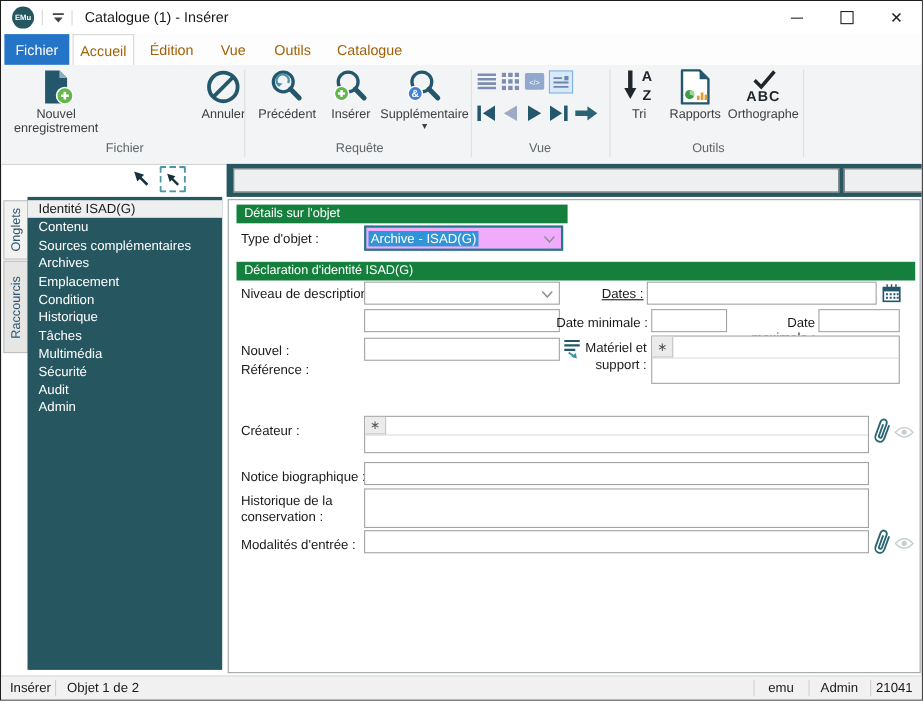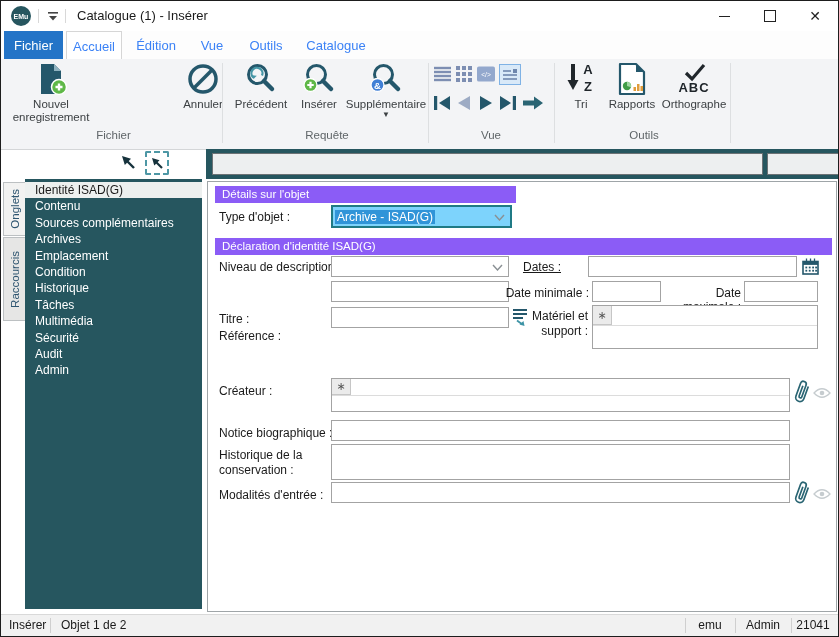--- a/index.html
+++ b/index.html
@@ -12,21 +12,21 @@
   .logo{position:absolute;left:10px;top:5px;width:20px;height:20px;border-radius:50%;background:#26565f;
         color:#fff;font-size:7px;display:flex;align-items:center;justify-content:center;font-weight:bold;}
   .tsep{position:absolute;top:8px;width:1px;height:14px;background:#d8d8d8;}
   .title-text{position:absolute;left:76px;top:7px;font-size:13px;color:#1a1a1a;}
   .winbtn{position:absolute;top:0;width:45px;height:30px;display:flex;align-items:center;justify-content:center;color:#222;}
   .maxbox{width:10px;height:10px;border:1px solid #222;}
   .minline{width:11px;height:0;border-top:1px solid #222;}
 
   
   .tabrow{position:absolute;left:0;top:30px;width:837px;height:28px;background:#fdfdfd;}
-  .rtab{position:absolute;top:0;height:28px;display:flex;align-items:center;justify-content:center;font-size:13px;color:#3b82f6;}
+  .rtab{position:absolute;top:0;height:28px;display:flex;align-items:center;justify-content:center;font-size:13px;color:#a16207;}
   .rtab.file{background:#2474c7;color:#ffffff;}
   .rtab.active{background:#ffffff;border:1px solid #d6d6d6;border-bottom:none;}
   .helpbtn{position:absolute;left:815px;top:37px;width:16px;height:16px;border-radius:50%;background:#2474c7;color:#fff;
            font-size:11px;font-weight:bold;display:flex;align-items:center;justify-content:center;}
 
   
   .ribbon{position:absolute;left:0;top:58px;width:837px;height:90px;background:#f3f4f6;border-bottom:1px solid #d4d6d8;}
   .gsep{position:absolute;top:4px;width:1px;height:80px;background:#dddfe1;}
   .rbtn{position:absolute;top:3px;text-align:center;color:#3c4043;font-size:11.5px;line-height:13px;cursor:default;}
   .rbtn .ric{height:36px;display:flex;align-items:flex-start;justify-content:center;}
@@ -42,25 +42,25 @@
 
   
   .vtab{position:absolute;left:2px;width:21px;border:1px solid #bcc0c2;display:flex;align-items:center;justify-content:center;}
   .vtab span{writing-mode:vertical-rl;transform:rotate(180deg);font-size:11.5px;color:#2e5570;}
   .sidepanel{position:absolute;left:24px;top:178px;width:177px;height:430px;background:#26565f;padding-top:3px;box-sizing:border-box;}
   .sitem{height:16.4px;line-height:16.4px;padding-left:10px;color:#ffffff;font-size:12px;white-space:nowrap;overflow:hidden;}
   .sitem.sel{background:#edf0ef;color:#1a1a1a;}
 
   
   .form{position:absolute;left:206px;top:180px;width:630px;height:431px;background:#ffffff;border:1px solid #9fa5a8;box-sizing:border-box;}
-  .shead{position:absolute;height:17px;background:#8b5cf6;color:#ffffff;font-size:11.5px;line-height:17px;padding-left:7px;box-sizing:border-box;}
+  .shead{position:absolute;height:17px;background:#15803d;color:#ffffff;font-size:11.5px;line-height:17px;padding-left:7px;box-sizing:border-box;}
   .flabel{position:absolute;font-size:12px;color:#1a1a1a;}
   .field{position:absolute;border:1px solid #a3a3a3;background:#fff;box-sizing:border-box;font-size:12px;
          font-family:"Liberation Sans",sans-serif;padding:0 3px;outline:none;}
-  .combo{position:absolute;border:2px solid #1f7a85;background:#7dd3fc;box-sizing:border-box;display:flex;align-items:center;}
+  .combo{position:absolute;border:2px solid #1f7a85;background:#f0abfc;box-sizing:border-box;display:flex;align-items:center;}
   .combo .selval{background:#3094d8;color:#fff;font-size:12px;padding:0 2px;margin-left:2px;white-space:nowrap;}
   .combo .chev, .ddown .chev{margin-left:auto;margin-right:5px;}
   .ddown{position:absolute;border:1px solid #a3a3a3;background:#fff;box-sizing:border-box;display:flex;align-items:center;}
   .grid{position:absolute;border:1px solid #a3a3a3;background:#fff;box-sizing:border-box;}
   .gridhead{position:absolute;left:0;top:0;width:18px;height:18px;background:#ebebeb;border-right:1px solid #c6c6c6;
             border-bottom:1px solid #c6c6c6;display:flex;align-items:center;justify-content:center;color:#555;font-size:11px;}
   .gridline{position:absolute;left:0;width:100%;height:0;border-top:1px solid #dcdcdc;}
 
   
   .statusbar{position:absolute;left:0;top:613px;width:837px;height:22px;background:#f1f1f1;border-top:1px solid #d9d9d9;box-sizing:border-box;}
@@ -355,21 +355,21 @@
   <div class="shead" style="left:214px;top:237px;width:617px;">Déclaration d'identité ISAD(G)</div>
 
   <div class="flabel" style="left:218px;top:259px;">Niveau de description :</div>
   <div class="ddown" style="left:330px;top:255px;width:178px;height:21px;">
     <span class="chev">
       <svg width="11" height="7" viewBox="0 0 11 7">
           <polyline points="1,1 5.5,6 10,1" fill="none" stroke="#8a9094" stroke-width="1.4"></polyline>
         </svg>
     </span>
   </div>
-  <div class="flabel" style="left:476px;top:259px;width:84px;text-align:right;text-decoration:underline;">Dates :</div>
+  <div class="flabel" style="left:500px;top:259px;width:84px;text-align:right;text-decoration:underline;">Dates :</div>
   <input class="field" style="left: 587px; top: 255px; width: 209px; height: 21px;">
   <div class="abs" style="left:801px;top:257px;">
     <svg width="17" height="17" viewBox="0 0 17 17">
       <rect x="1" y="3.5" width="15" height="12.5" fill="#ffffff" stroke="#24576b" stroke-width="1.6"></rect>
       <rect x="1" y="3.5" width="15" height="3.4" fill="#24576b"></rect>
       <g stroke="#24576b" stroke-width="1.3">
           <line x1="4.5" y1="0.5" x2="4.5" y2="4"></line>
           <line x1="8.5" y1="0.5" x2="8.5" y2="4"></line>
           <line x1="12.5" y1="0.5" x2="12.5" y2="4"></line>
         </g>
@@ -386,21 +386,21 @@
     </svg>
   </div>
 
   <div class="flabel" style="left:218px;top:285px;margin-top:43px;">Référence :</div>
   <input class="field" style="left: 330px; top: 280px; width: 178px; height: 21px;">
   <div class="flabel" style="left:500px;top:285px;width:88px;text-align:right;">Date minimale :</div>
   <input class="field" style="left: 591px; top: 280px; width: 69px; height: 21px;">
   <div class="flabel" style="left:660px;top:285px;width:80px;text-align:right;">Date maximale :</div>
   <input class="field" style="left: 743px; top: 280px; width: 74px; height: 21px;">
 
-  <div class="flabel" style="left:218px;top:311px;">Titre :</div>
+  <div class="flabel" style="left:218px;top:311px;">Nouvel :</div>
   <input class="field" style="left: 330px; top: 306px; width: 178px; height: 21px;">
   <div class="abs" style="left:511px;top:307px;">
     <svg width="16" height="19" viewBox="0 0 16 19">
       <g stroke="#24576b" stroke-width="2">
           <line x1="1" y1="2" x2="15" y2="2"></line>
           <line x1="1" y1="6" x2="15" y2="6"></line>
           <line x1="1" y1="10" x2="11" y2="10"></line>
         </g>
       <line x1="5" y1="12.5" x2="10.5" y2="16.5" stroke="#3d93a5" stroke-width="1.8"></line>
       <path d="M12.5 18 l-1 -5 -4 3.4 z" fill="#3d93a5"></path>

